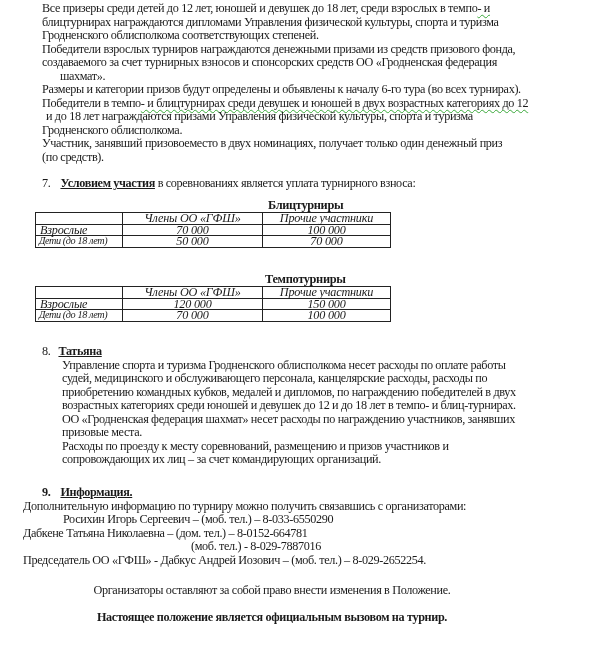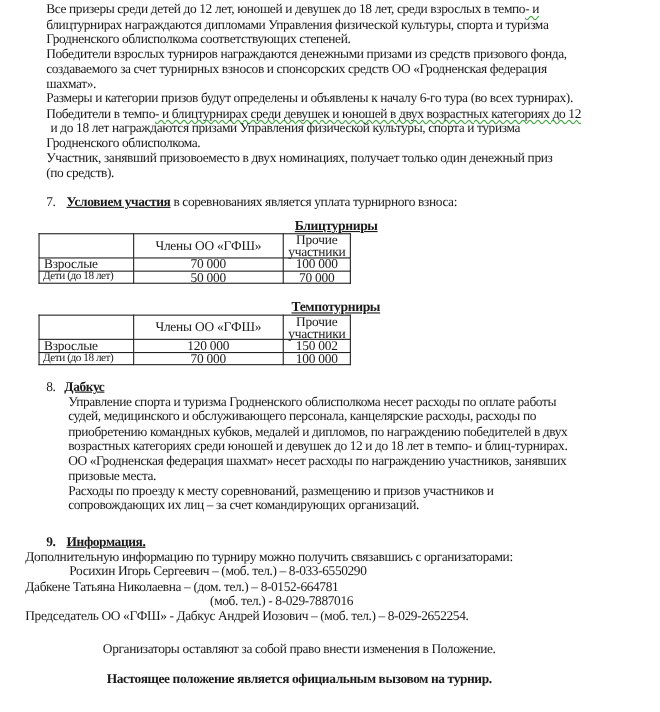--- a/index.html
+++ b/index.html
@@ -3,39 +3,39 @@
 <meta charset="utf-8">
 <style>
   html, body { margin:0; padding:0; background:#ffffff; }
   body { width:600px; height:647px; position:relative; overflow:hidden;
          font-family:"Liberation Serif","DejaVu Serif",serif; color:#1a1a1a;
          font-size:12.2px; letter-spacing:-0.35px; }
   .line { position:absolute; white-space:nowrap; line-height:13px; }
   .b { font-weight:bold; }
   .u { text-decoration:underline; }
   .squig { text-decoration:underline wavy #3aa83a; text-decoration-thickness:1px; text-underline-offset:2px; }
-  table.fee { position:absolute; border-collapse:collapse; left:35px; width:284px;
-              font-size:12.2px; letter-spacing:-0.2px; }
+  table.fee { position:absolute; border-collapse:collapse; left:35px; width:356px;
+              font-size:12.2px; letter-spacing:-0.2px;font-style:italic; }
   table.fee td { border:1px solid #222; padding:0 4px; height:10.5px; line-height:10.5px; text-align:center; }
   table.fee td.rowlbl { text-align:left; width:78px; }
   table.fee td.rowlbl.small { font-size:10.2px; letter-spacing:-0.4px; padding-left:3px; }
   table.fee td.c1 { width:131px; }
-  .tcap { position:absolute; font-weight:bold; text-decoration:underline; font-size:12.4px; }
+  .tcap { position:absolute; font-weight:bold; font-size:12.4px; }
   .center { position:absolute; left:0; width:544px; text-align:center; white-space:nowrap; }
 </style>
 </head>
 <body>
 
 <div>
   <div class="line" style="left:42px;top:2px;"><span>Все призеры среди детей до 12 лет, юношей и девушек до 18 лет, среди взрослых в темпо</span><span class="squig">- и</span></div>
   <div class="line" style="left:42px;top:15.5px;">блицтурнирах награждаются дипломами Управления физической культуры, спорта и туризма</div>
   <div class="line" style="left:42px;top:29px;">Гродненского облисполкома соответствующих степеней.</div>
   <div class="line" style="left:42px;top:42.5px;">Победители взрослых турниров награждаются денежными призами из средств призового фонда,</div>
   <div class="line" style="left:42px;top:56px;">создаваемого за счет турнирных взносов и спонсорских средств ОО «Гродненская федерация</div>
-  <div class="line" style="left:42px;top:69.5px;">шахмат».</div>
+  <div class="line" style="left:60px;top:69.5px;">шахмат».</div>
   <div class="line" style="left:42px;top:83px;">Размеры и категории призов будут определены и объявлены к началу 6-го тура (во всех турнирах).</div>
   <div class="line" style="left:42px;top:96.5px;text-align:right;"><span>Победители в темпо</span><span class="squig" style="text-decoration-skip-ink:none;">- и блицтурнирах среди девушек и юношей в двух возрастных категориях до 12</span></div>
   <div class="line" style="left:46px;top:110px;">и до 18 лет награждаются призами Управления физической культуры, спорта и туризма</div>
   <div class="line" style="left:42px;top:123.5px;">Гродненского облисполкома.</div>
   <div class="line" style="left:42px;top:137px;">Участник, занявший призовоеместо в двух номинациях, получает только один денежный приз</div>
   <div class="line" style="left:42px;top:150.5px;">(по средств).</div>
 </div>
 
 <div class="line" style="left:42px;top:177px;">
   <span>7.</span><span style="display:inline-block;width:10px"></span><span class="b u">Условием участия</span><span> в соревнованиях является уплата турнирного взноса:</span>
@@ -66,32 +66,32 @@
 <table class="fee" style="top:286px;">
   <tbody>
       <tr>
     <td class="rowlbl"></td>
     <td class="c1">Члены ОО «ГФШ»</td>
     <td>Прочие участники</td>
   </tr>
   <tr>
     <td class="rowlbl">Взрослые</td>
     <td class="c1">120 000</td>
-    <td>150 002</td>
+    <td>150 000</td>
   </tr>
   <tr>
     <td class="rowlbl small">Дети (до 18 лет)</td>
     <td class="c1">70 000</td>
     <td>100 000</td>
   </tr>
 </tbody>
   </table>
 
 <div class="line" style="left:42px;top:345px;">
-  <span>8.</span><span style="display:inline-block;width:8px"></span><span class="b u">Дабкус</span>
+  <span>8.</span><span style="display:inline-block;width:8px"></span><span class="b u">Татьяна</span>
 </div>
 <div>
   <div class="line" style="left:62px;top:358.5px;">Управление спорта и туризма Гродненского облисполкома несет расходы по оплате работы</div>
   <div class="line" style="left:62px;top:372px;">судей, медицинского и обслуживающего персонала, канцелярские расходы, расходы по</div>
   <div class="line" style="left:62px;top:385.5px;">приобретению командных кубков, медалей и дипломов, по награждению победителей в двух</div>
   <div class="line" style="left:62px;top:399px;">возрастных категориях среди юношей и девушек до 12 и до 18 лет в темпо- и блиц-турнирах.</div>
   <div class="line" style="left:62px;top:412.5px;">ОО «Гродненская федерация шахмат» несет расходы по награждению участников, занявших</div>
   <div class="line" style="left:62px;top:426px;">призовые места.</div>
   <div class="line" style="left:62px;top:439.5px;">Расходы по проезду к месту соревнований, размещению и призов участников и</div>
   <div class="line" style="left:62px;top:453px;">сопровождающих их лиц – за счет командирующих организаций.</div>

